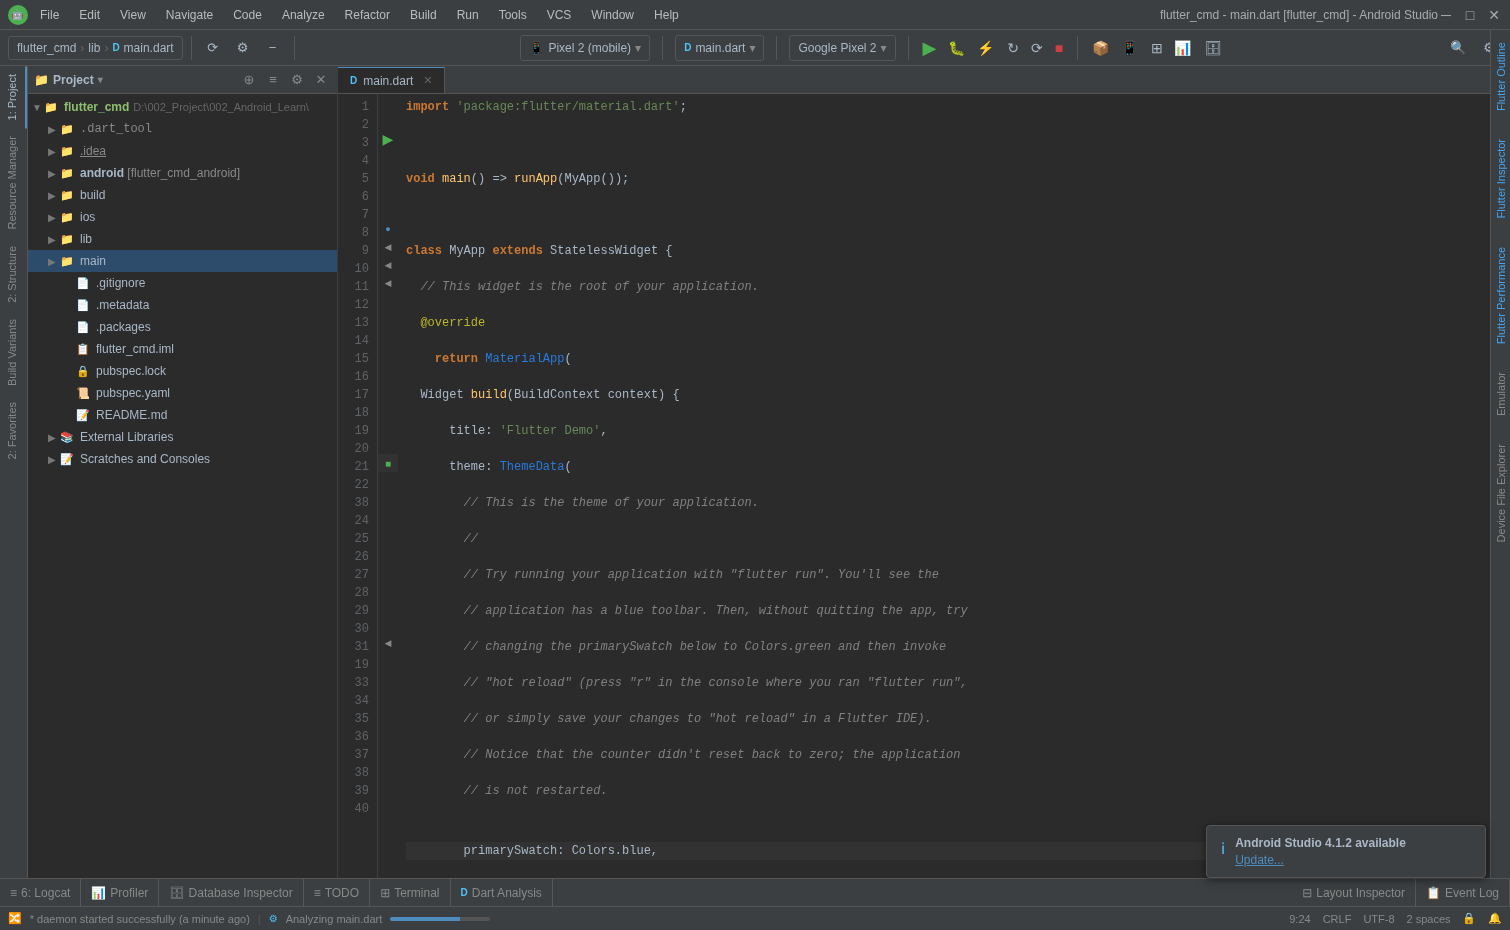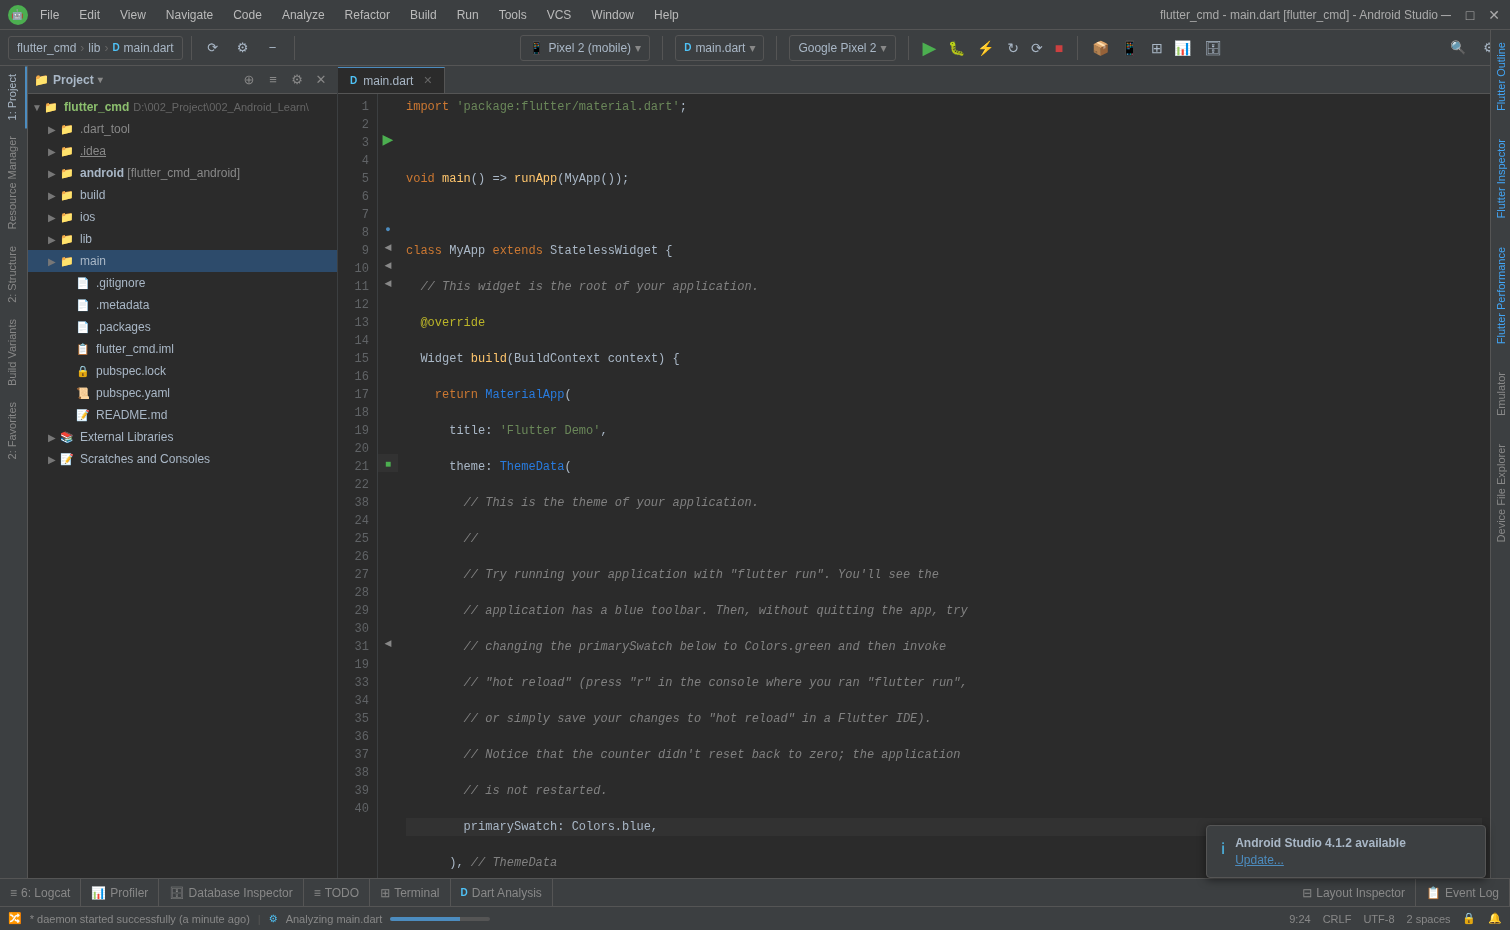--- a/index.html
+++ b/index.html
@@ -57,21 +57,21 @@
     .tab-dart-icon { color: #4fc3f7; font-size: 10px; font-weight: bold; }
 
     
     #code-editor { flex: 1; display: flex; overflow: hidden; background: #2b2b2b; }
     #line-numbers { width: 40px; background: #2b2b2b; padding: 4px 0; text-align: right; padding-right: 8px; font-family: 'Courier New', monospace; font-size: 12px; color: #606366; line-height: 18px; border-right: 1px solid #3c3f41; flex-shrink: 0; user-select: none; overflow: hidden; }
     #gutter { width: 20px; background: #2b2b2b; display: flex; flex-direction: column; flex-shrink: 0; }
     .gutter-item { height: 18px; display: flex; align-items: center; justify-content: center; font-size: 10px; color: #4caf50; }
     #code-content { flex: 1; padding: 4px 8px; font-family: 'Courier New', monospace; font-size: 12px; line-height: 18px; overflow: auto; white-space: pre; }
     
     
-    .kw { color: #cc7832; } 
+    .kw { color: #cc7832; font-weight: bold; } 
     .fn { color: #ffc66d; } 
     .str { color: #6a8759; } 
     .cls { color: #a9b7c6; } 
     .cm { color: #808080; font-style: italic; } 
     .ann { color: #bbb529; } 
     .cyan { color: #287bde; }
 
     
     #right-side-tabs { width: 20px; background: #3c3f41; display: flex; flex-direction: column; border-left: 1px solid #555; flex-shrink: 0; }
 
@@ -92,21 +92,21 @@
     #notification .notif-text { flex: 1; }
     #notification .notif-title { color: #a9b7c6; font-weight: bold; margin-bottom: 3px; }
     #notification .notif-link { color: #4c8cbf; cursor: pointer; text-decoration: underline; }
     
     
     ::-webkit-scrollbar { width: 8px; height: 8px; }
     ::-webkit-scrollbar-track { background: #3c3f41; }
     ::-webkit-scrollbar-thumb { background: #555; border-radius: 4px; }
 
     .code-line { display: block; height: 18px; line-height: 18px; }
-    .code-line.active-line { background: #323232; }
+    .code-line.active-line { background: #323232; margin-top: 24px; }
   </style>
 </head>
 <body>
 
 <div id="titlebar">
   <div class="app-icon">🤖</div>
   <div class="menu-items">
     <span>File</span>
     <span>Edit</span>
     <span>View</span>
@@ -220,21 +220,21 @@
       <div class="tree-item" style="padding-left:4px;">
         <span class="arrow">▼</span>
         <span class="file-icon folder-icon">📁</span>
         <span class="item-name" style="color:#8cbf6e;font-weight:bold;">flutter_cmd</span>
         <span style="color:#666;font-size:11px;margin-left:4px;">D:\002_Project\002_Android_Learn\</span>
       </div>
 
       <div class="tree-item" style="padding-left:20px;">
         <span class="arrow">▶</span>
         <span class="file-icon folder-icon" style="font-size:11px;">📁</span>
-        <span class="item-name" style="color:#888;">.dart_tool</span>
+        <span class="item-name" style="color:#888;font-family:Liberation Mono, monospace;">.dart_tool</span>
       </div>
 
       <div class="tree-item" style="padding-left:20px;">
         <span class="arrow">▶</span>
         <span class="file-icon folder-icon" style="font-size:11px;">📁</span>
         <span class="item-name" style="color:#888;text-decoration:underline;">.idea</span>
       </div>
 
       <div class="tree-item" style="padding-left:20px;">
         <span class="arrow">▶</span>
@@ -418,22 +418,22 @@
         <div class="gutter-item" style="height:18px;"></div>
         <div class="gutter-item" style="height:18px;"></div>
       </div>
       <div id="code-content"><span class="code-line"><span class="kw">import</span> <span class="str">'package:flutter/material.dart'</span>;</span>
 <span class="code-line"> </span>
 <span class="code-line"><span class="kw">void</span> <span class="fn">main</span>() =&gt; <span class="fn">runApp</span>(<span class="cls">MyApp</span>());</span>
 <span class="code-line"> </span>
 <span class="code-line"><span class="kw">class</span> <span class="cls">MyApp</span> <span class="kw">extends</span> <span class="cls">StatelessWidget</span> {</span>
 <span class="code-line">  <span class="cm">// This widget is the root of your application.</span></span>
 <span class="code-line">  <span class="ann">@override</span></span>
+<span class="code-line">    <span class="kw">return</span> <span class="cyan">MaterialApp</span>(</span>
 <span class="code-line">  <span class="cls">Widget</span> <span class="fn">build</span>(<span class="cls">BuildContext</span> context) {</span>
-<span class="code-line">    <span class="kw">return</span> <span class="cyan">MaterialApp</span>(</span>
 <span class="code-line">      title: <span class="str">'Flutter Demo'</span>,</span>
 <span class="code-line">      theme: <span class="cyan">ThemeData</span>(</span>
 <span class="code-line">        <span class="cm">// This is the theme of your application.</span></span>
 <span class="code-line">        <span class="cm">//</span></span>
 <span class="code-line">        <span class="cm">// Try running your application with "flutter run". You'll see the</span></span>
 <span class="code-line">        <span class="cm">// application has a blue toolbar. Then, without quitting the app, try</span></span>
 <span class="code-line">        <span class="cm">// changing the primarySwatch below to Colors.green and then invoke</span></span>
 <span class="code-line">        <span class="cm">// "hot reload" (press "r" in the console where you ran "flutter run",</span></span>
 <span class="code-line">        <span class="cm">// or simply save your changes to "hot reload" in a Flutter IDE).</span></span>
 <span class="code-line">        <span class="cm">// Notice that the counter didn't reset back to zero; the application</span></span>

